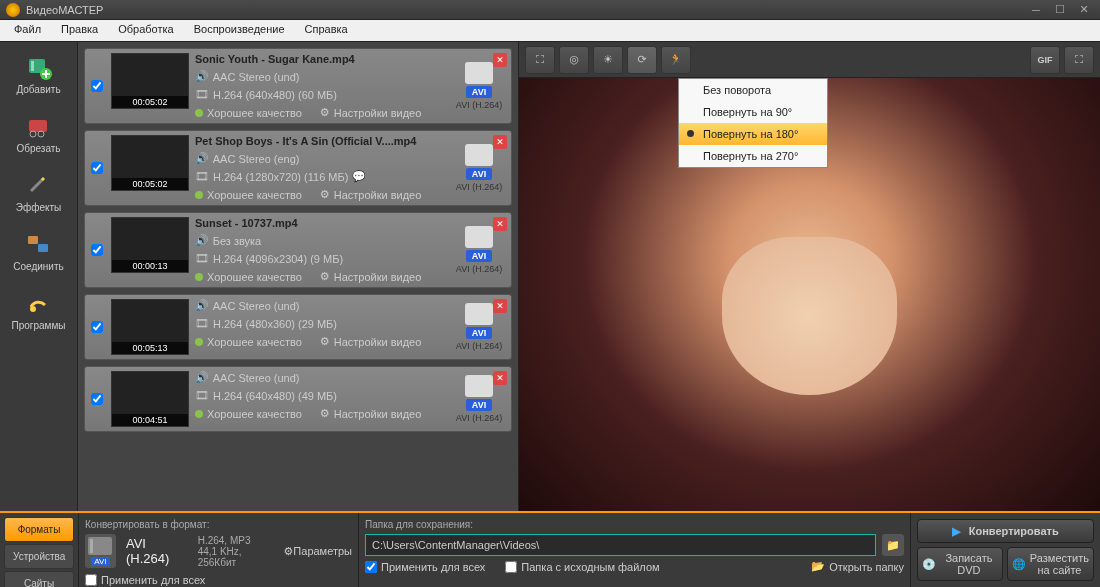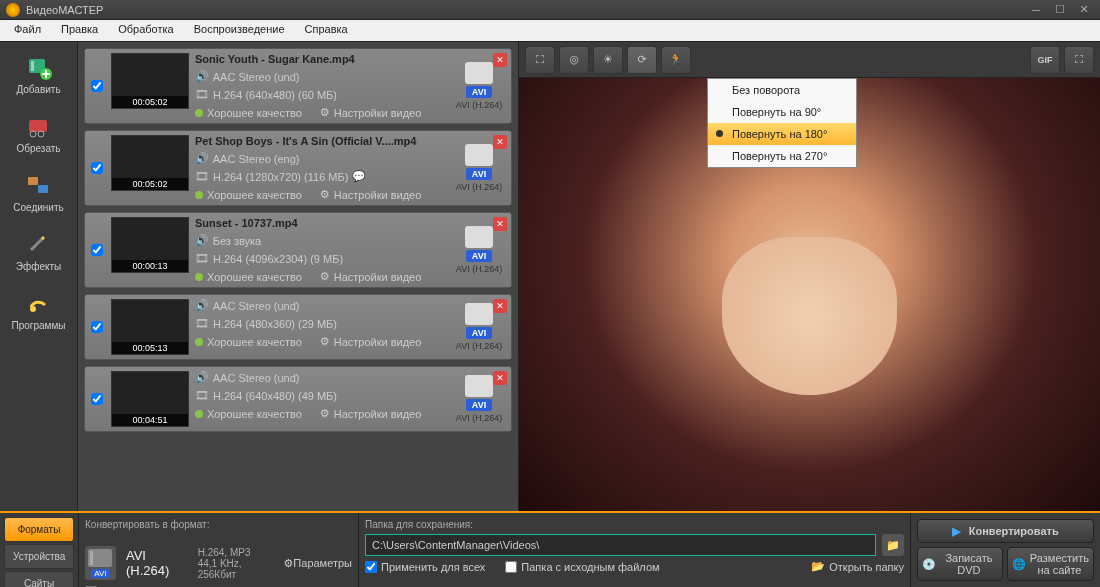--- a/index.html
+++ b/index.html
@@ -29,21 +29,21 @@
 .fileitem .fmt .cam{width:28px;height:22px;background:#ddd;border-radius:3px}
 .fileitem .fmt .badge{background:#2a5fd8;color:#fff;font-weight:bold;font-size:9px;padding:1px 6px;border-radius:2px}
 .fileitem .fmt .fcodec{font-size:9px;color:#333}
 .fileitem .xbtn{position:absolute;top:4px;right:4px;width:14px;height:14px;background:#d44;color:#fff;font-size:9px;display:flex;align-items:center;justify-content:center;cursor:pointer;border-radius:2px}
 .listtools{height:28px;background:#3a3a3a;display:flex;align-items:center;padding:0 8px;gap:12px;border-top:1px solid #222}
 .listtools .tbtn{display:flex;align-items:center;gap:4px;cursor:pointer;font-size:10px}
 .preview{flex:1;display:flex;flex-direction:column;background:#2a2a2a;border-left:1px solid #222}
 .ptoolbar{height:36px;background:#3a3a3a;display:flex;align-items:center;padding:0 6px;gap:4px;border-bottom:1px solid #222;position:relative}
 .ptb{width:30px;height:28px;background:linear-gradient(#555,#444);border:1px solid #333;border-radius:3px;display:flex;align-items:center;justify-content:center;cursor:pointer}
 .ptoolbar .spacer{flex:1}
-.dropdown{position:absolute;top:36px;left:188px;background:#f8f8f8;border:1px solid #888;z-index:100;min-width:150px}
+.dropdown{position:absolute;top:36px;left:159px;background:#f8f8f8;border:1px solid #888;z-index:100;min-width:150px}
 .dropdown .ditem{padding:5px 10px 5px 24px;color:#222;cursor:pointer;font-size:11px;position:relative}
 .dropdown .ditem.sel{background:linear-gradient(#ffd86b,#ffb733)}
 .dropdown .ditem.sel::before{content:"";position:absolute;left:8px;top:7px;width:7px;height:7px;border-radius:50%;background:#333}
 .video{flex:1;background:#000;display:flex;align-items:center;justify-content:center;position:relative;overflow:hidden}
 .vimg{width:100%;height:100%;background:radial-gradient(ellipse at 50% 60%,#e8b890 0%,#d4926b 20%,#4a2020 55%,#1a0808 100%);transform:rotate(180deg);position:relative}
 .vimg::after{content:"";position:absolute;top:30%;left:35%;width:30%;height:35%;background:radial-gradient(circle,#f0d0b0,#e0b090);border-radius:50% 50% 40% 40%}
 .pcontrols{height:56px;background:#3a3a3a;border-top:1px solid #222;padding:4px 10px;display:flex;flex-direction:column}
 .timeline{display:flex;align-items:center;gap:8px;height:20px}
 .timeline .time{font-size:10px;color:#ff9900}
 .timeline .time.end{color:#ccc}
@@ -55,21 +55,21 @@
 .playbar .pbtn.play{width:30px;height:30px}
 .playbar .snap{position:absolute;left:0;width:24px;height:22px;background:#444;border:1px solid #333;border-radius:3px;cursor:pointer;display:flex;align-items:center;justify-content:center}
 .playbar .vol{position:absolute;right:0;display:flex;align-items:center;gap:6px}
 .playbar .vol .vtrack{width:60px;height:3px;background:#555;border-radius:2px;position:relative}
 .playbar .vol .vtrack .vknob{position:absolute;right:0;top:-4px;width:10px;height:10px;background:#ddd;border-radius:50%}
 .bottom{position:absolute;bottom:0;left:0;right:0;height:76px;background:#3a3a3a;border-top:2px solid #ff9900;display:flex}
 .btabs{width:78px;display:flex;flex-direction:column;padding:4px;gap:2px}
 .btab{padding:6px 8px;background:#4a4a4a;border:1px solid #333;border-radius:3px;cursor:pointer;font-size:10px;text-align:center}
 .btab.active{background:linear-gradient(#ffb84d,#ff9900);color:#222;font-weight:normal}
 .bformat{flex:0 0 280px;padding:6px;border-left:1px solid #222}
-.bformat .bhdr{font-size:10px;color:#aaa;margin-bottom:16px}
+.bformat .bhdr{font-size:10px;color:#aaa;margin-bottom:4px}
 .bformat .brow{display:flex;align-items:center;gap:10px}
 .bformat .fic{width:40px;height:34px;background:#555;border-radius:3px;display:flex;flex-direction:column;align-items:center;justify-content:center}
 .bformat .fic .fb{background:#2a5fd8;color:#fff;font-size:8px;padding:0 3px;border-radius:2px;margin-top:2px}
 .bformat .finfo{display:flex;flex-direction:column}
 .bformat .fname2{font-size:13px;color:#eee}
 .bformat .fdet{font-size:10px;color:#aaa}
 .bformat .bchk{margin-top:6px;display:flex;align-items:center;gap:4px;font-size:10px}
 .bfolder{flex:1;padding:6px;border-left:1px solid #222;display:flex;flex-direction:column;gap:4px}
 .bfolder .bhdr{font-size:10px;color:#aaa}
 .bfolder .pathrow{display:flex;align-items:center;gap:6px}
@@ -127,34 +127,34 @@
             <rect x="4" y="6" width="18" height="12" fill="#c44" rx="2"></rect>
             <circle cx="8" cy="20" r="3" fill="none" stroke="#aaa"></circle>
             <circle cx="16" cy="20" r="3" fill="none" stroke="#aaa"></circle>
           </svg>
         </div>
         <div class="slabel">Обрезать</div>
       </div>
     <div class="sbtn">
         <div class="sicon">
           <svg width="28" height="26">
-            <rect x="3" y="4" width="10" height="8" fill="#c84" rx="1"></rect>
-            <rect x="13" y="12" width="10" height="8" fill="#48c" rx="1"></rect>
-          </svg>
-        </div>
-        <div class="slabel">Соединить</div>
+            <path d="M6 18 L18 6" stroke="#888" stroke-width="3"></path>
+            <path d="M18 4l2 2-2 2-2-2z M8 8l1 1 M22 12l1 1 M14 16l1 1" fill="#fc4"></path>
+          </svg>
+        </div>
+        <div class="slabel">Эффекты</div>
       </div>
     <div class="sbtn">
         <div class="sicon">
           <svg width="28" height="26">
-            <path d="M6 18 L18 6" stroke="#888" stroke-width="3"></path>
-            <path d="M18 4l2 2-2 2-2-2z M8 8l1 1 M22 12l1 1 M14 16l1 1" fill="#fc4"></path>
-          </svg>
-        </div>
-        <div class="slabel">Эффекты</div>
+            <rect x="3" y="4" width="10" height="8" fill="#c84" rx="1"></rect>
+            <rect x="13" y="12" width="10" height="8" fill="#48c" rx="1"></rect>
+          </svg>
+        </div>
+        <div class="slabel">Соединить</div>
       </div>
     <div class="sbtn">
         <div class="sicon">
           <svg width="28" height="26">
             <path d="M6 16c3-6 10-6 14-2" stroke="#fc4" stroke-width="3" fill="none"></path>
             <circle cx="8" cy="18" r="3" fill="#fc4"></circle>
           </svg>
         </div>
         <div class="slabel">Программы</div>
       </div>

